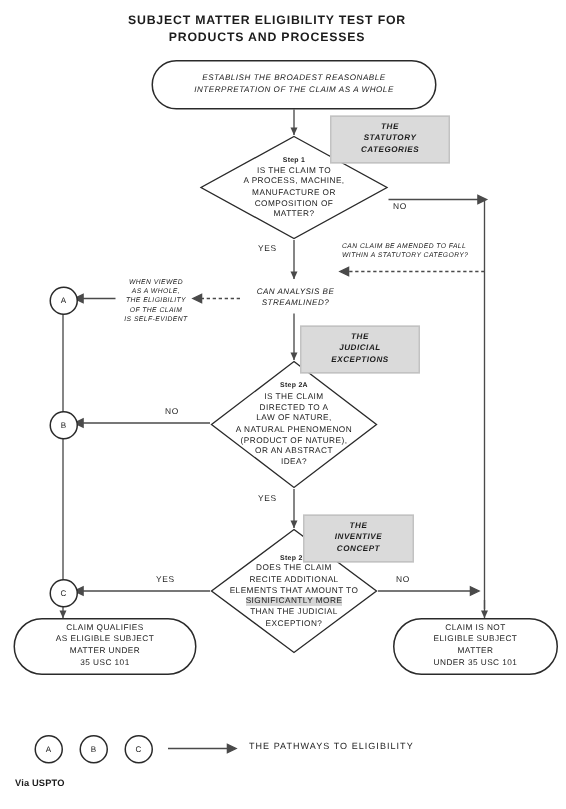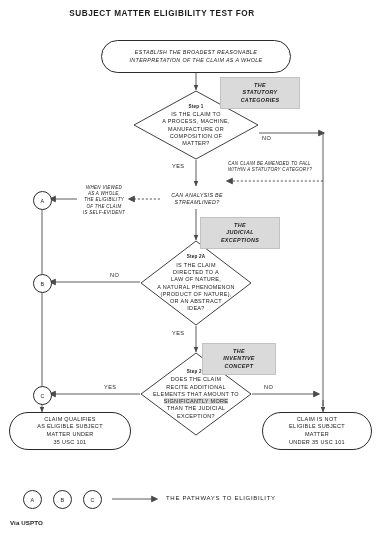--- a/index.html
+++ b/index.html
@@ -5,21 +5,21 @@
   html,body{margin:0;padding:0;background:#ffffff;}
   body{
     width:377px;height:539px;position:relative;overflow:hidden;
     font-family:"Liberation Sans","DejaVu Sans",sans-serif;
     color:#1c1c1c;
   }
   .stage{position:absolute;left:0;top:0;width:377px;height:539px;}
   svg.wires{position:absolute;left:0;top:0;width:377px;height:539px;pointer-events:none;}
 
   .title{
-    position:absolute;left:0;top:8px;width:324px;text-align:center;
+    position:absolute;left:16px;top:8px;width:324px;text-align:center;
     font-size:8.2px;font-weight:bold;letter-spacing:.55px;line-height:11px;
   }
 
   .node{position:absolute;box-sizing:border-box;}
 
   
   .capsule{
     border:1px solid #2a2a2a;border-radius:999px;background:#fff;
     display:flex;align-items:center;justify-content:center;text-align:center;
   }
@@ -61,20 +61,21 @@
   .legend-text{position:absolute;font-size:6px;letter-spacing:.7px;}
   .credit{position:absolute;font-size:6.2px;font-weight:bold;letter-spacing:.1px;}
 </style>
 </head>
 <body>
 
 <div class="stage">
 
   <div class="title">
     <div>SUBJECT MATTER ELIGIBILITY TEST FOR</div>
+    <div>PRODUCTS AND PROCESSES</div>
   </div>
 
   <svg class="wires" viewBox="0 0 377 539">
     <defs>
       <marker id="ah" markerWidth="7" markerHeight="7" refX="5.6" refY="2.6" orient="auto">
         <path d="M0,0 L5.8,2.6 L0,5.2 z" fill="#4a4a4a"></path>
       </marker>
       <marker id="ahd" markerWidth="7" markerHeight="7" refX="5.6" refY="2.6" orient="auto">
         <path d="M0,0 L5.8,2.6 L0,5.2 z" fill="#4a4a4a"></path>
       </marker>

